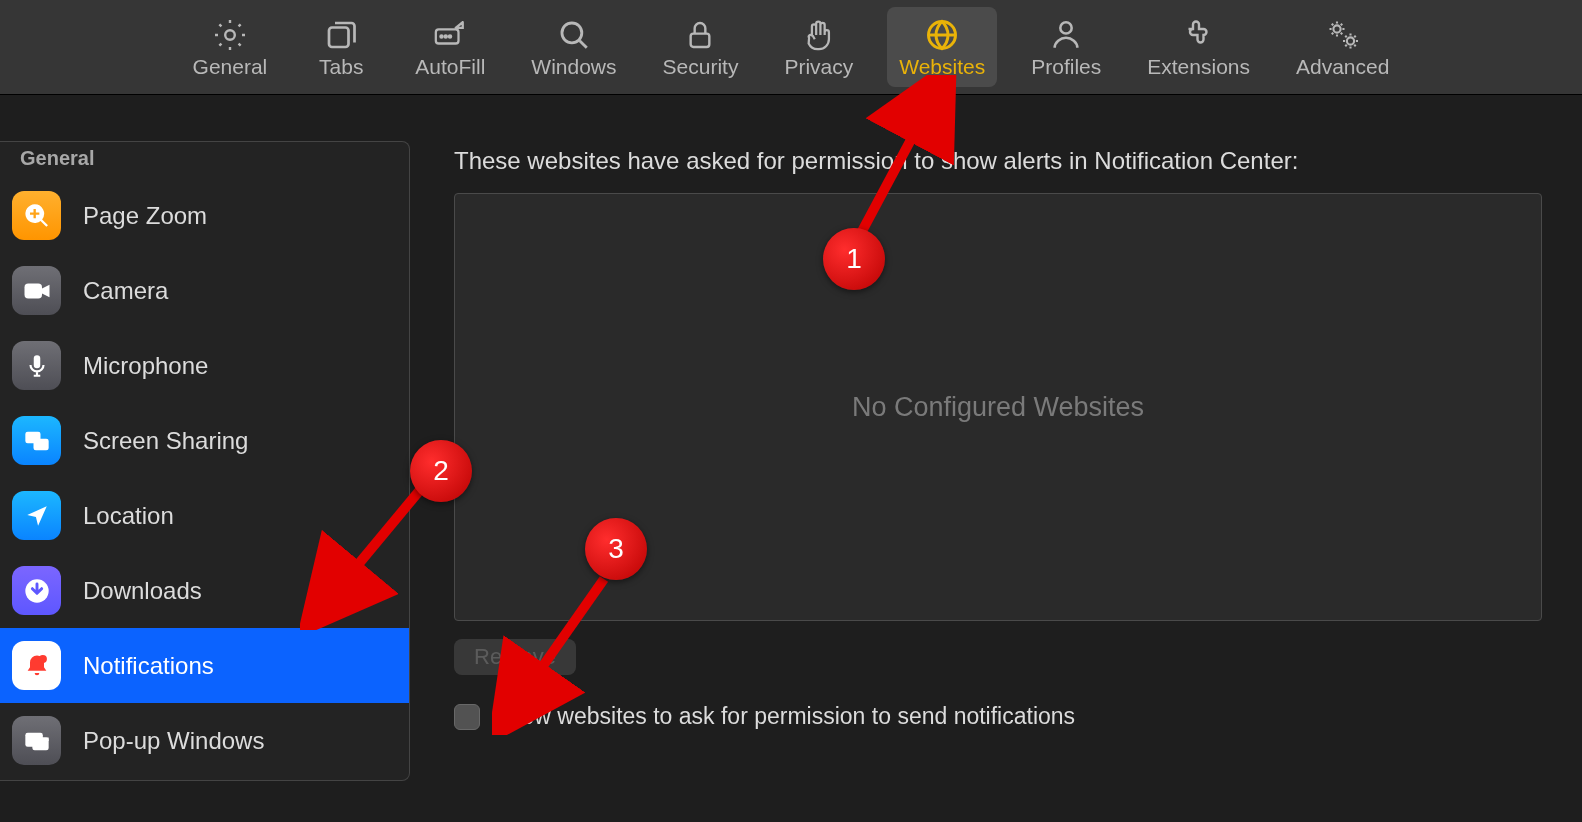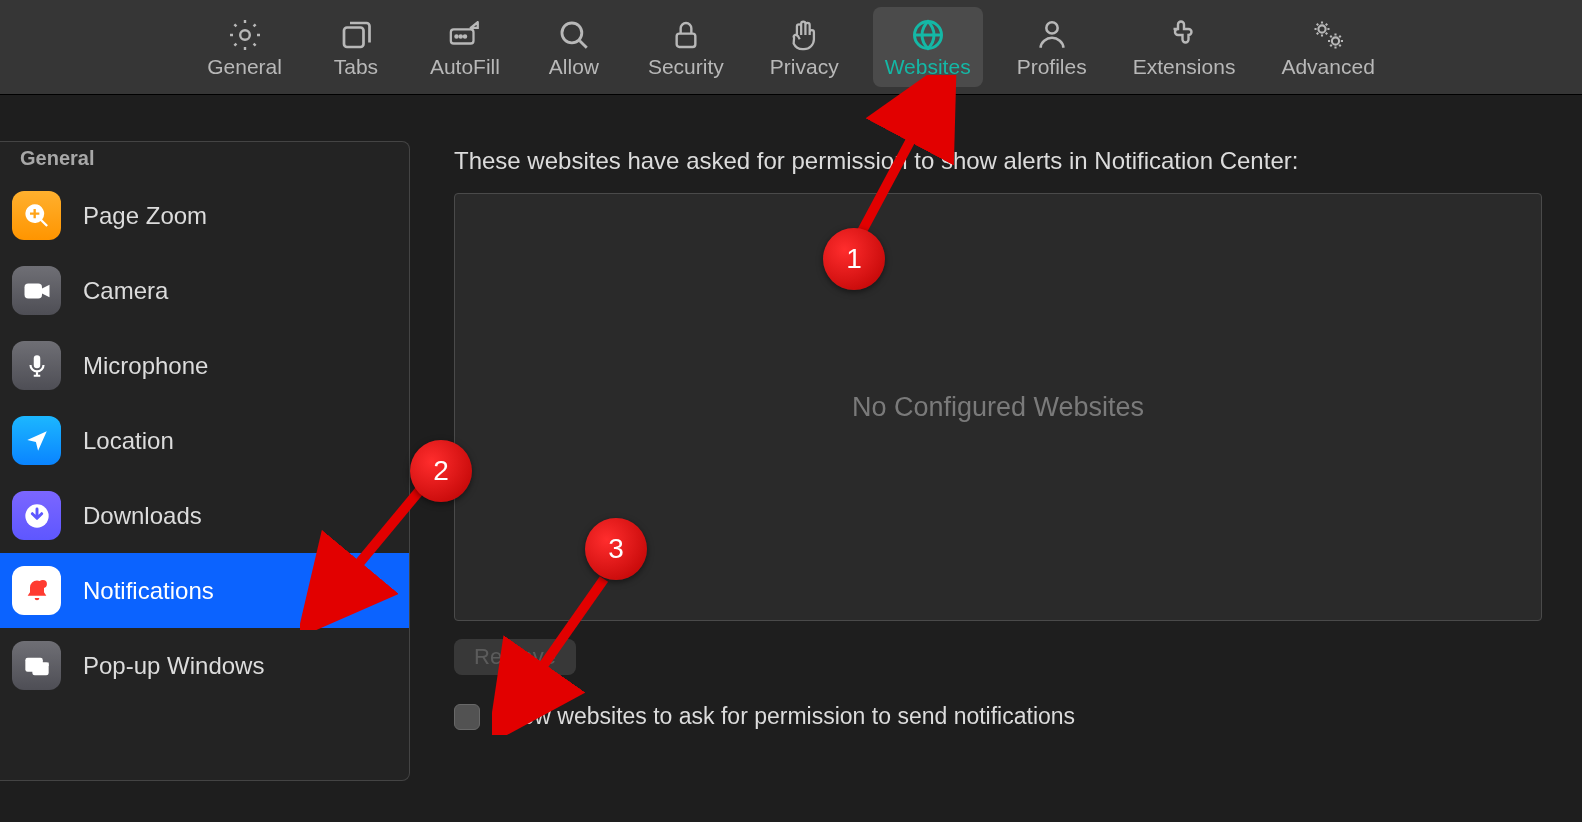--- a/index.html
+++ b/index.html
@@ -29,21 +29,21 @@
       align-items: center;
       justify-content: center;
       padding: 8px 12px;
       border-radius: 8px;
       color: #b8b8b8;
       cursor: pointer;
       min-width: 80px;
     }
     .toolbar-item.active {
       background: #4b4b4b;
-      color: #14b8a6;
+      color: #eab308;
     }
     .toolbar-item .icon {
       height: 40px;
       display: flex;
       align-items: center;
       justify-content: center;
     }
     .toolbar-item .icon svg { stroke: currentColor; fill: none; }
     .toolbar-item .label {
       font-size: 21px;
@@ -230,21 +230,21 @@
     </span>
     <span class="label">AutoFill</span>
   </div>
   <div class="toolbar-item">
     <span class="icon">
       <svg width="34" height="34" viewBox="0 0 24 24" stroke-width="2">
           <circle cx="10.5" cy="10.5" r="7"></circle>
           <path d="M16 16l5 5"></path>
         </svg>
     </span>
-    <span class="label">Allow</span>
+    <span class="label">Windows</span>
   </div>
   <div class="toolbar-item">
     <span class="icon">
       <svg width="32" height="36" viewBox="0 0 24 24" stroke-width="1.8">
           <rect x="5" y="11" width="14" height="10" rx="2"></rect>
           <path d="M8 11V7a4 4 0 0 1 8 0v4"></path>
         </svg>
     </span>
     <span class="label">Security</span>
   </div>
@@ -320,20 +320,29 @@
         <span class="sidebar-item-label">Camera</span>
       </div>
       <div class="sidebar-item">
         <div class="sidebar-icon ic-gray">
           <svg width="26" height="30" viewBox="0 0 24 24">
               <rect x="9" y="2" width="6" height="12" rx="3"></rect>
               <path d="M6 11a6 6 0 0 0 12 0M12 17v4M9 21h6" fill="none" stroke="#fff" stroke-width="2"></path>
             </svg>
         </div>
         <span class="sidebar-item-label">Microphone</span>
+      </div>
+      <div class="sidebar-item">
+        <div class="sidebar-icon ic-blue">
+          <svg width="30" height="28" viewBox="0 0 24 24">
+              <rect x="2" y="4" width="13" height="10" rx="2"></rect>
+              <rect x="9" y="10" width="13" height="10" rx="2"></rect>
+            </svg>
+        </div>
+        <span class="sidebar-item-label">Screen Sharing</span>
       </div>
       <div class="sidebar-item">
         <div class="sidebar-icon ic-blue">
           <svg width="26" height="26" viewBox="0 0 24 24">
               <path d="M3 11 21 3l-8 18-2-8-8-2z"></path>
             </svg>
         </div>
         <span class="sidebar-item-label">Location</span>
       </div>
       <div class="sidebar-item">

